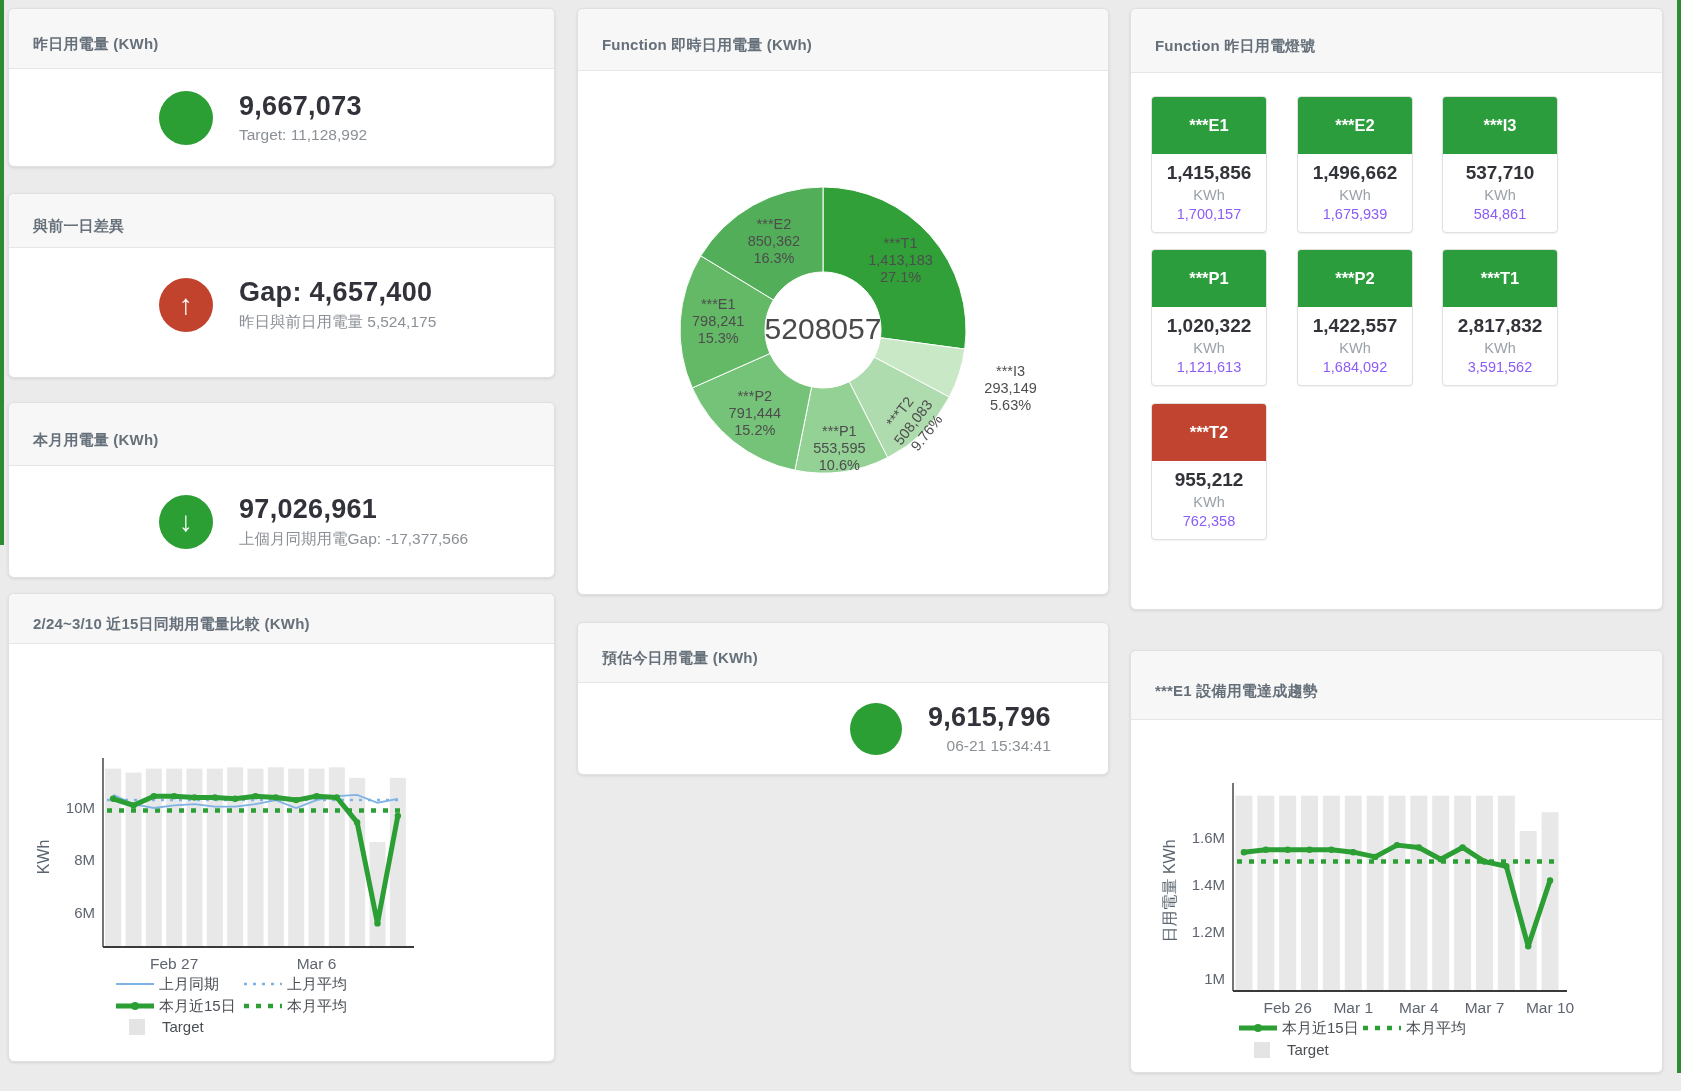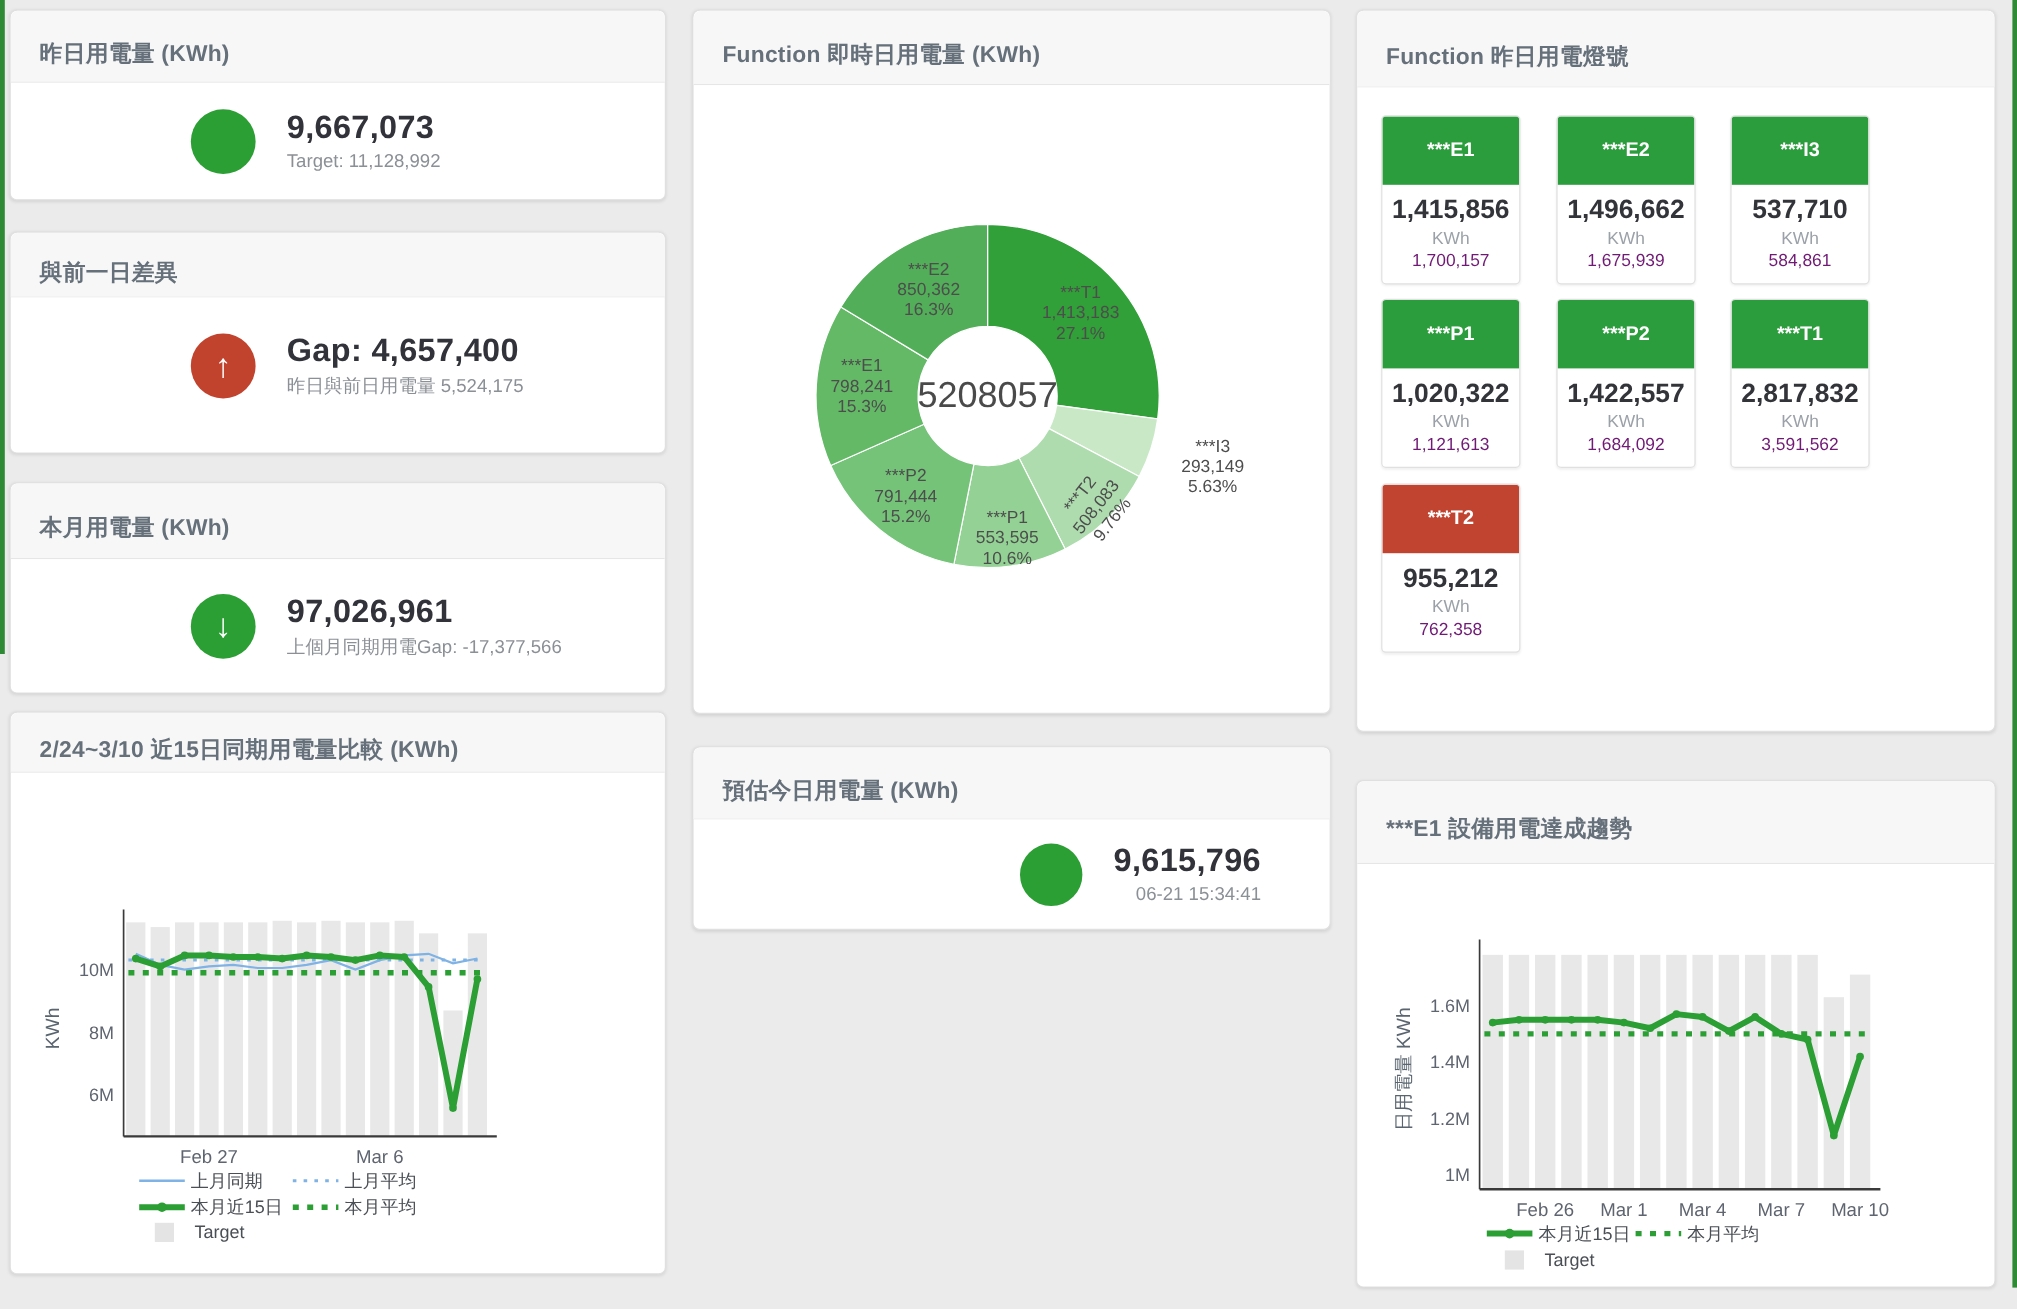--- a/index.html
+++ b/index.html
@@ -2,36 +2,36 @@
 <html><head>
 <meta charset="utf-8">
 <style>
   html,body{margin:0;padding:0;background:#ebebeb;font-family:"Liberation Sans","DejaVu Sans",sans-serif;}
   .canvas{position:relative;width:1681px;height:1091px;background:#ebebeb;overflow:hidden;}
   .edge{position:absolute;background:#2f8a36;}
   .card{position:absolute;background:#fff;border:1px solid #e0e0e0;border-radius:6px;
         box-shadow:0 1px 3px rgba(0,0,0,.10);box-sizing:border-box;}
   .card-head{background:#f7f7f7;border-bottom:1px solid #e6e6e6;border-radius:6px 6px 0 0;
         display:flex;align-items:center;padding-left:24px;box-sizing:border-box;}
-  .card-title{font-size:19px;font-weight:bold;color:#66707a;letter-spacing:.2px;margin-top:12px;}
+  .card-title{font-size:15px;font-weight:bold;color:#66707a;letter-spacing:.2px;margin-top:12px;}
   .stat{display:flex;align-items:center;box-sizing:border-box;height:100%;}
   .dot{width:54px;height:54px;border-radius:50%;flex:0 0 54px;display:flex;align-items:center;
        justify-content:center;color:#fff;font-size:28px;font-weight:bold;line-height:1;}
   .stat-text{display:flex;flex-direction:column;margin-left:26px;}
   .stat-text.right{align-items:flex-end;}
   .big{font-size:27px;font-weight:bold;color:#32333a;letter-spacing:.3px;}
   .sub{font-size:15.5px;color:#8b9096;margin-top:4px;}
   .tile{position:absolute;width:114px;border:1px solid #e0e0e0;border-radius:4px;background:#fff;
         overflow:hidden;box-shadow:0 1px 2px rgba(0,0,0,.06);}
   .tile-head{height:57px;display:flex;align-items:center;justify-content:center;
         color:#fff;font-size:16.5px;font-weight:bold;}
   .tile-body{text-align:center;padding:8px 2px 10px 2px;}
-  .tile-value{font-size:22px;font-weight:bold;color:#33343a;}
+  .tile-value{font-size:19px;font-weight:bold;color:#33343a;}
   .tile-unit{font-size:14.5px;color:#9ba1a8;margin-top:3px;}
-  .tile-target{font-size:14.5px;color:#701a75;margin-top:3px;}
+  .tile-target{font-size:14.5px;color:#8b5cf6;margin-top:3px;}
   svg text{font-family:"Liberation Sans","DejaVu Sans",sans-serif;}
 </style>
 </head>
 <body>
 
 <div class="canvas">
   <div class="edge" style="left:0;top:0;width:4px;height:545px"></div>
   <div class="edge" style="left:1677px;top:0;width:4px;height:1073px"></div>
 
   <section class="card" style="left:8px;top:8px;width:547px;height:159px">

